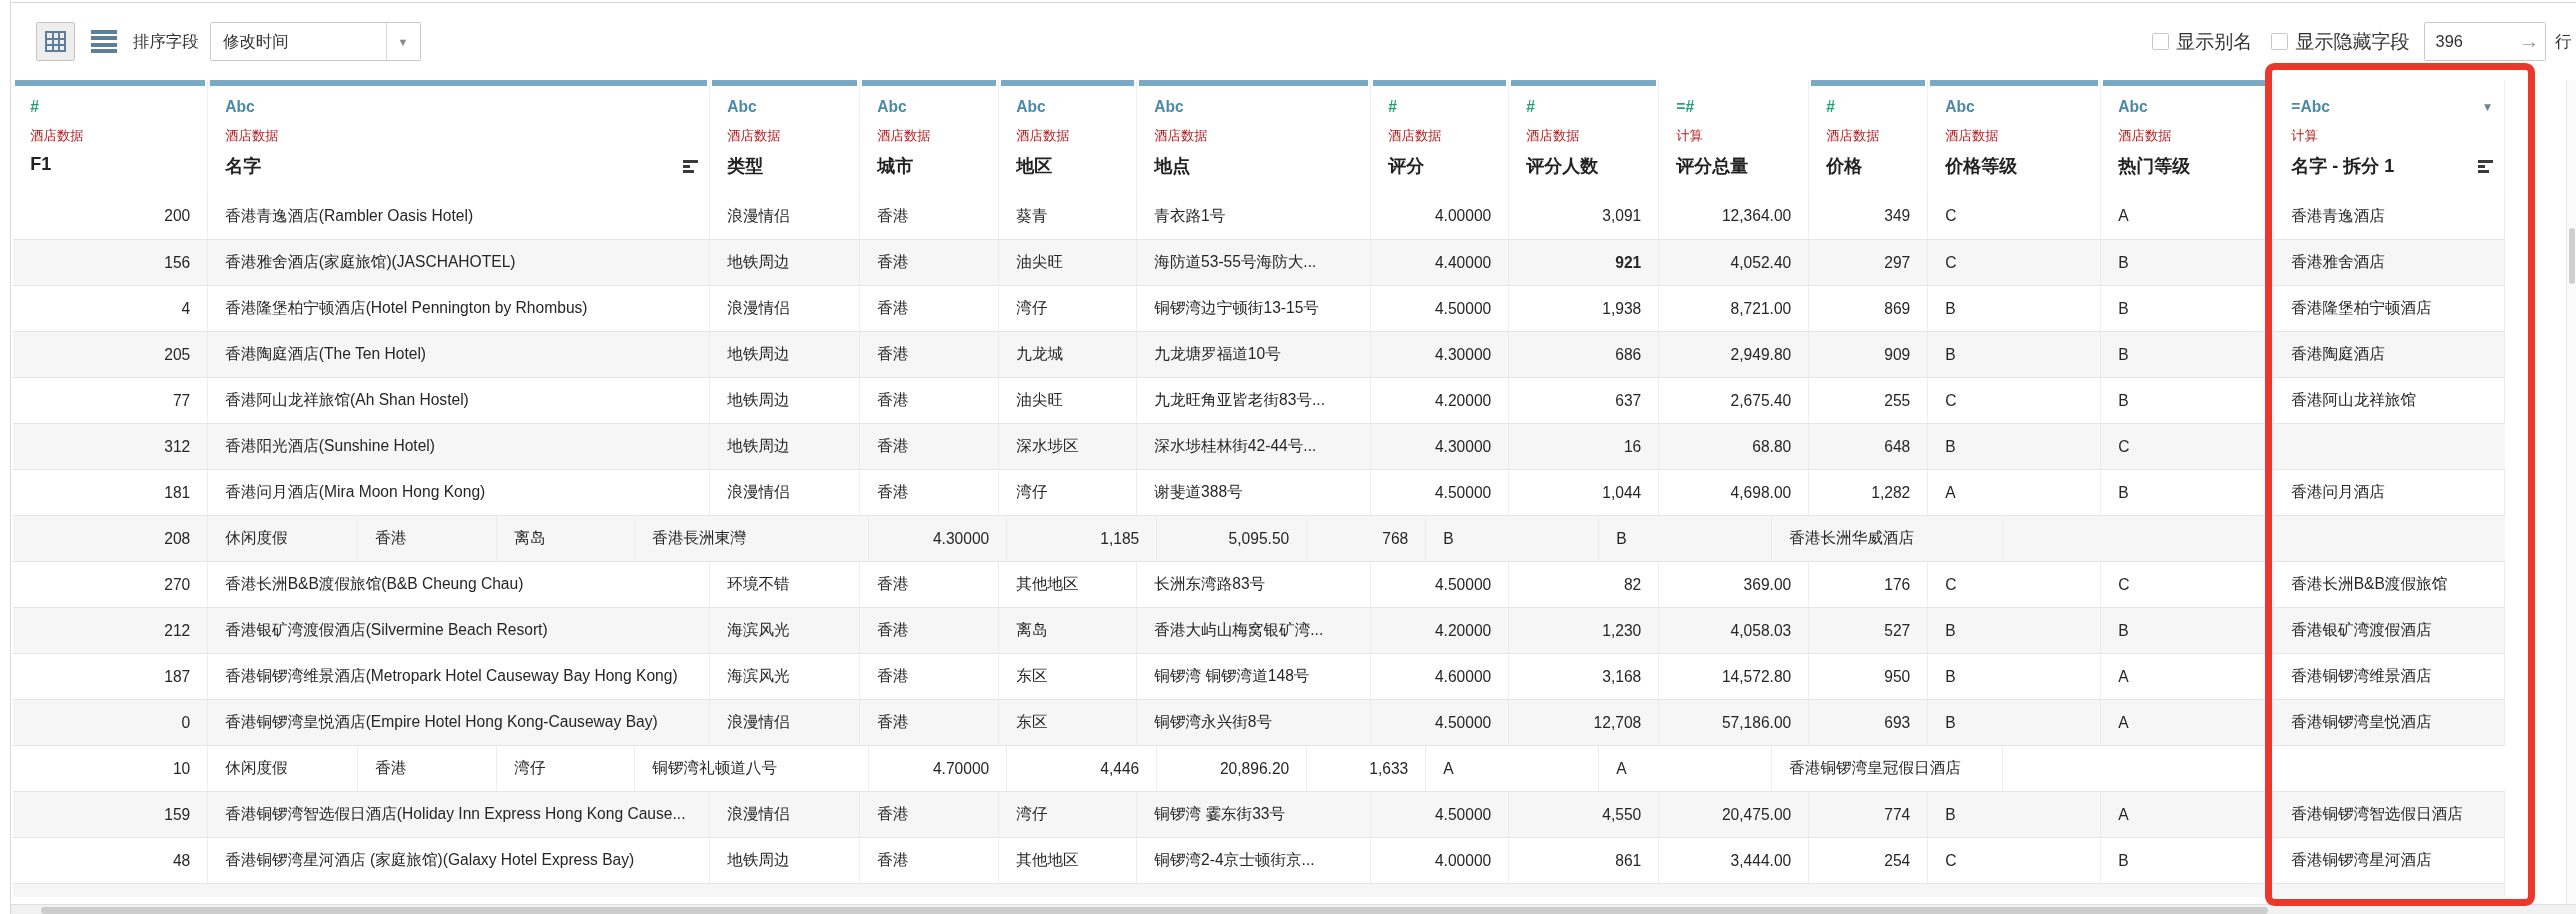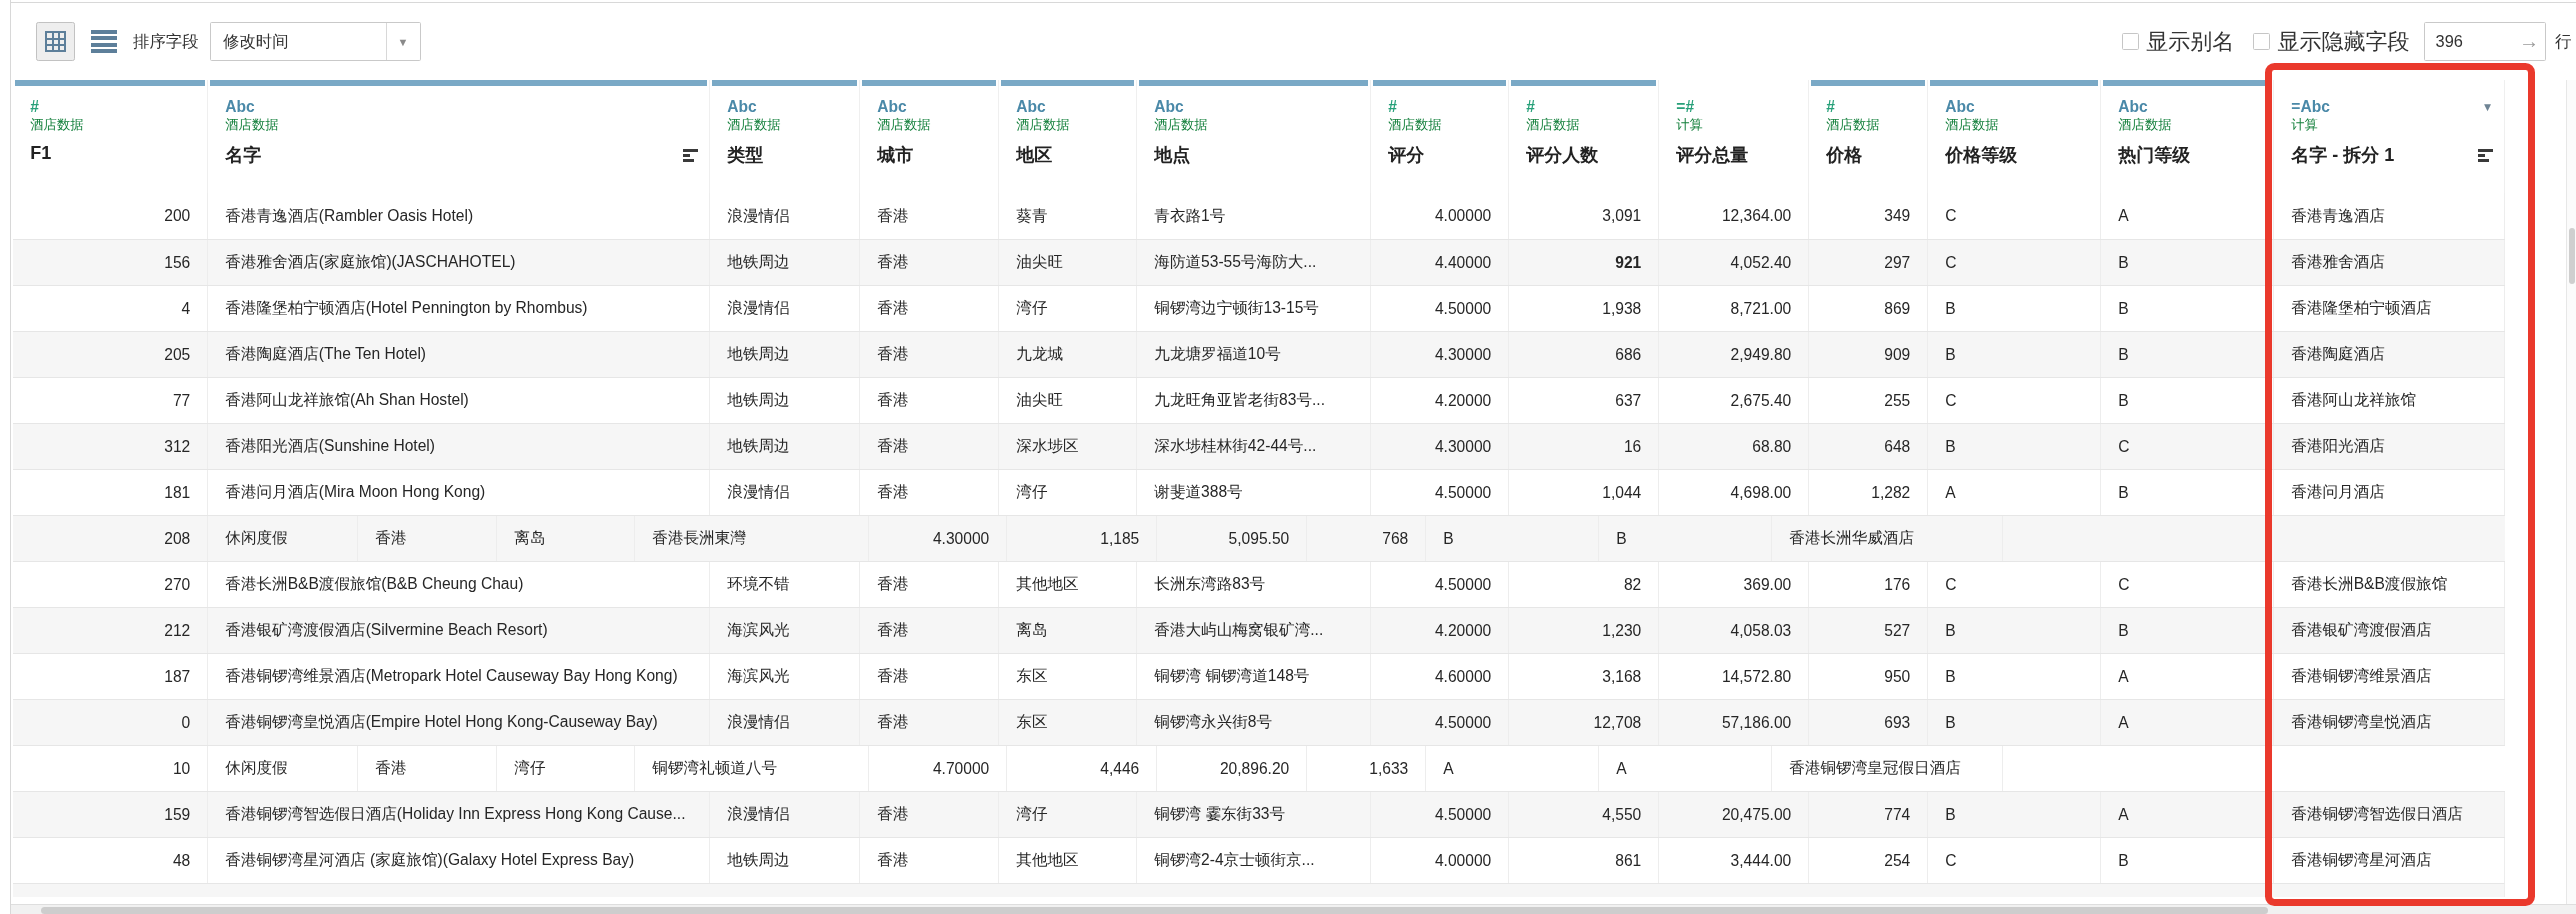--- a/index.html
+++ b/index.html
@@ -25,38 +25,38 @@
   .btn-list{width:30px; height:33px; margin-left:14px; display:flex; align-items:center; justify-content:center; cursor:pointer; background:transparent; border:none;}
   .list-glyph{width:26.6px; height:22.7px; background:repeating-linear-gradient(to bottom, var(--glyph-slate) 0 3.9px, transparent 3.9px 6.3px);}
   .tb-label{margin-left:14px; font-size:16.4px; color:#333;}
   .tb-select{margin-left:11px; width:211px; height:39px; border:0.8px solid #c9c9c9; border-radius:1.6px; display:flex; align-items:center; cursor:pointer; background:#fff;}
   .tb-select .val{flex:1; padding-left:12.5px; font-size:16.4px; color:#333;}
   .tb-select .caret-box{width:34px; height:100%; border-left:0.8px solid #d8d8d8; display:flex; align-items:center; justify-content:center;}
   .caret{font-size:11px; color:#8a8a8a;}
 
   .tb-right{margin-left:auto; display:flex; align-items:center; padding-right:4.7px;}
   .checkbox{width:16.4px; height:16.4px; border:1.6px solid #c6c6c6; border-radius:1.6px; background:#fff; cursor:pointer; flex:0 0 auto;}
-  .cb-label{margin-left:7.8px; font-size:22px; color:#333; white-space:nowrap;}
+  .cb-label{margin-left:7.8px; font-size:19px; color:#333; white-space:nowrap;}
   .gap24{width:19px;} .gap20{width:14px;}
   .tb-input{width:122px; height:39px; border:0.8px solid #c9c9c9; border-radius:1.6px; display:flex; align-items:center; background:#fff;}
   .tb-input .num{flex:1; padding-left:11px; font-size:16.4px; color:#333;}
   .tb-input .go{width:31px; text-align:center; font-size:20.3px; font-weight:bold; color:#9b9b9b; cursor:pointer;}
   .unit{margin-left:9.4px; font-size:16.4px; color:#333; white-space:nowrap;}
 
   
   .table{position:absolute; left:13.3px; top:80px; width:2492px;}
   .thead{display:flex; height:113px; border-bottom:0.8px solid #dcdcdc;}
   .hcell{position:relative; height:113px; border-right:0.8px solid #efefef; padding:0 11px 0 17px; flex:0 0 auto; cursor:pointer; background:#fff;}
   .hbar{position:absolute; top:0; left:1.6px; right:2.3px; height:6.3px; background:var(--bar-blue);}
   .hicon-row{display:flex; align-items:center; margin-top:17px; height:19px;}
   .ticon{font-size:15.6px; font-weight:bold; letter-spacing:0;}
   .ticon.num{color:var(--num-green);}
   .ticon.str{color:var(--str-blue);}
   .hcaret{margin-left:auto; font-size:11.7px; color:#6f8494;}
-  .hsource{font-size:13.3px; color:#15803d; white-space:nowrap; overflow:hidden;}
+  .hsource{margin-top:11px; font-size:13.3px; color:#b91c1c; white-space:nowrap; overflow:hidden;}
   .hname-row{display:flex; align-items:center; margin-top:9.4px;}
   .hname{font-size:18px; font-weight:bold; color:#222; white-space:nowrap; overflow:hidden;}
   .sort-icon{margin-left:auto; width:15.6px; height:13.3px; flex:0 0 auto; cursor:pointer;
     background:
       linear-gradient(#3a3a3a,#3a3a3a) 0 0/15px 3.1px no-repeat,
       linear-gradient(#3a3a3a,#3a3a3a) 0 5.1px/7px 3.1px no-repeat,
       linear-gradient(#3a3a3a,#3a3a3a) 0 10.2px/11px 3.1px no-repeat;}
 
   .tbody{}
   .trow{display:flex; height:46px; background:#fff;}
@@ -329,21 +329,20 @@
           <div class="tcell" style="width: 150px;">地铁周边</div>
           <div class="tcell" style="width: 139px;">香港</div>
           <div class="tcell" style="width: 138px;">深水埗区</div>
           <div class="tcell" style="width: 234px;">深水埗桂林街42-44号...</div>
           <div class="tcell right" style="width: 138px;">4.30000</div>
           <div class="tcell right" style="width: 150px;">16</div>
           <div class="tcell right" style="width: 150px;">68.80</div>
           <div class="tcell right" style="width: 119px;">648</div>
           <div class="tcell" style="width: 173px;">B</div>
           <div class="tcell" style="width: 173px;">C</div>
-          <div class="tcell" style="width: 231px;">香港阳光酒店</div>
         </div>
         <div class="trow">
           <div class="tcell right" style="width: 195px;">181</div>
           <div class="tcell" style="width: 502px;">香港问月酒店(Mira Moon Hong Kong)</div>
           <div class="tcell" style="width: 150px;">浪漫情侣</div>
           <div class="tcell" style="width: 139px;">香港</div>
           <div class="tcell" style="width: 138px;">湾仔</div>
           <div class="tcell" style="width: 234px;">谢斐道388号</div>
           <div class="tcell right" style="width: 138px;">4.50000</div>
           <div class="tcell right" style="width: 150px;">1,044</div>

